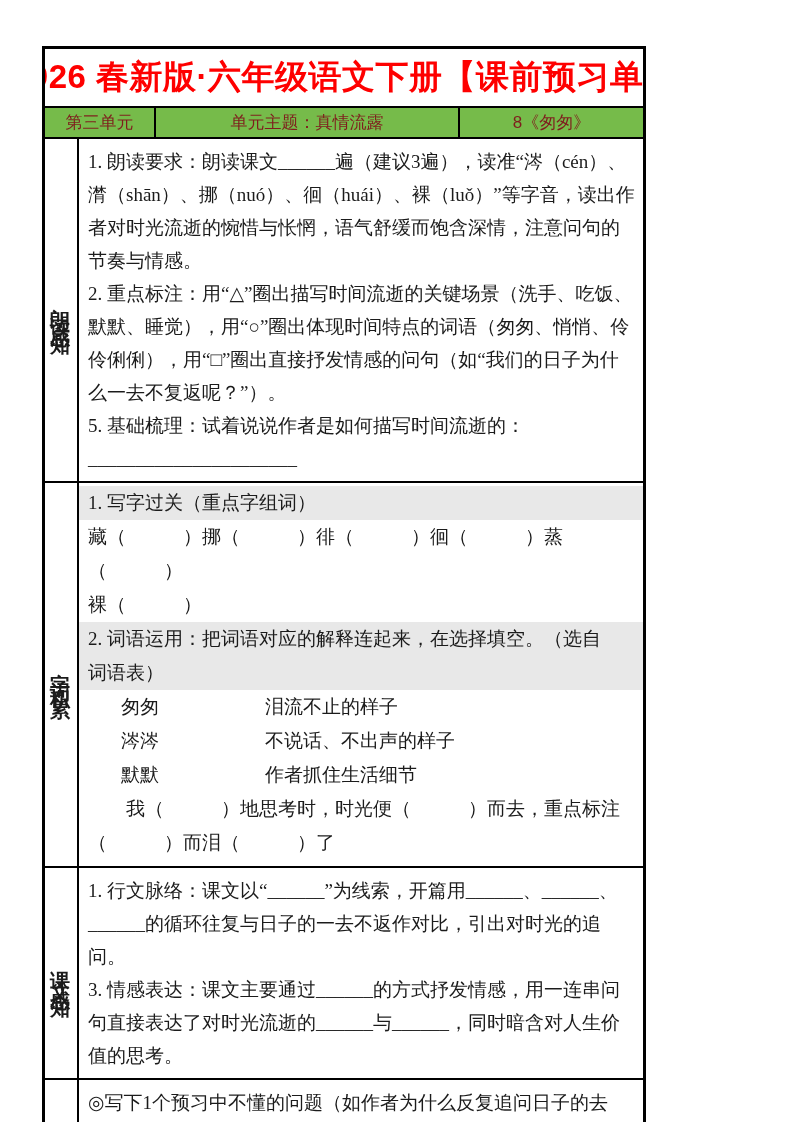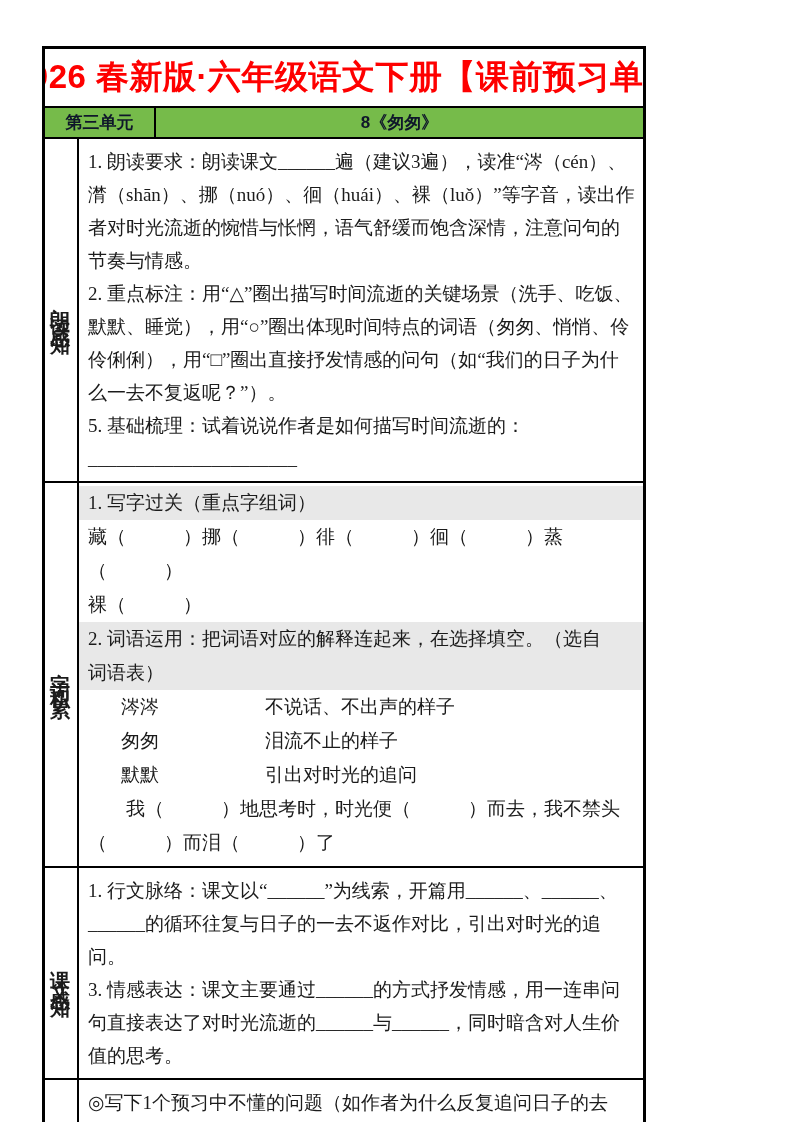--- a/index.html
+++ b/index.html
@@ -37,23 +37,23 @@
     overflow: hidden;
   }
   
   .unit-header {
     display: flex;
     height: 33px;
     background: var(--header-green);
     border-top: 2px solid var(--line);
     border-bottom: 2px solid var(--line);
     font-family: "Liberation Sans", "DejaVu Sans", sans-serif;
-    font-weight: bold;
+    font-weight: normal;
     font-size: 17px;
-    color: #0f172a;
+    color: #7f1d1d;
   }
   .uh-cell { display: flex; align-items: center; justify-content: center; }
   .uh-unit   { width: 111px; border-right: 2px solid var(--line); }
   .uh-theme  { width: 304px; border-right: 2px solid var(--line); }
   .uh-lesson { flex: 1; }
   
   .row { display: flex; border-bottom: 2px solid var(--line); }
   .row:last-child { border-bottom: none; }
   .row-label {
     width: 34px;
@@ -97,20 +97,21 @@
 </style>
 </head>
 <body>
 
 <div class="sheet">
 
   <div class="title-bar">2026 春新版·六年级语文下册【课前预习单】</div>
 
   <div class="unit-header">
     <div class="uh-cell uh-unit">第三单元</div>
+    <div class="uh-cell uh-theme">单元主题：真情流露</div>
     <div class="uh-cell uh-lesson">8《匆匆》</div>
   </div>
 
   <div class="row r1">
     <div class="row-label">
       <span>朗读感知</span>
     </div>
     <div class="row-content">
       <p>1. 朗读要求：朗读课文______遍（建议3遍），读准“涔（cén）、潸（shān）、挪（nuó）、徊（huái）、裸（luǒ）”等字音，读出作者对时光流逝的惋惜与怅惘，语气舒缓而饱含深情，注意问句的节奏与情感。</p>
       <p>2. 重点标注：用“△”圈出描写时间流逝的关键场景（洗手、吃饭、默默、睡觉），用“○”圈出体现时间特点的词语（匆匆、悄悄、伶伶俐俐），用“□”圈出直接抒发情感的问句（如“我们的日子为什么一去不复返呢？”）。</p>
@@ -121,34 +122,34 @@
   <div class="row r2">
     <div class="row-label">
       <span>字词积累</span>
     </div>
     <div class="row-content">
       <div class="gray-band">1. 写字过关（重点字组词）</div>
       <p class="indent-line">藏（　　　）挪（　　　）徘（　　　）徊（　　　）蒸（　　　）</p>
       <p class="indent-line">裸（　　　）</p>
       <div class="gray-band">2. 词语运用：把词语对应的解释连起来，在选择填空。（选自词语表）</div>
       <div class="match-line">
+        <span class="match-word">匆匆</span>
+        <span class="match-meaning">泪流不止的样子</span>
+      </div>
+      <div class="match-line">
         <span class="match-word">涔涔</span>
         <span class="match-meaning">不说话、不出声的样子</span>
-      </div>
-      <div class="match-line">
-        <span class="match-word">匆匆</span>
-        <span class="match-meaning">泪流不止的样子</span>
       </div>
       <div class="match-line">
       </div>
       <div class="match-line">
         <span class="match-word">默默</span>
-        <span class="match-meaning">引出对时光的追问</span>
+        <span class="match-meaning">作者抓住生活细节</span>
       </div>
-      <p class="fill-line">我（　　　）地思考时，时光便（　　　）而去，我不禁头（　　　）而泪（　　　）了</p>
+      <p class="fill-line">我（　　　）地思考时，时光便（　　　）而去，重点标注（　　　）而泪（　　　）了</p>
     </div>
   </div>
 
   <div class="row r3">
     <div class="row-label">
       <span>课文感知</span>
     </div>
     <div class="row-content">
       <p>1. 行文脉络：课文以“______”为线索，开篇用______、______、______的循环往复与日子的一去不返作对比，引出对时光的追问。</p>
       <p>3. 情感表达：课文主要通过______的方式抒发情感，用一连串问句直接表达了对时光流逝的______与______，同时暗含对人生价值的思考。</p>

